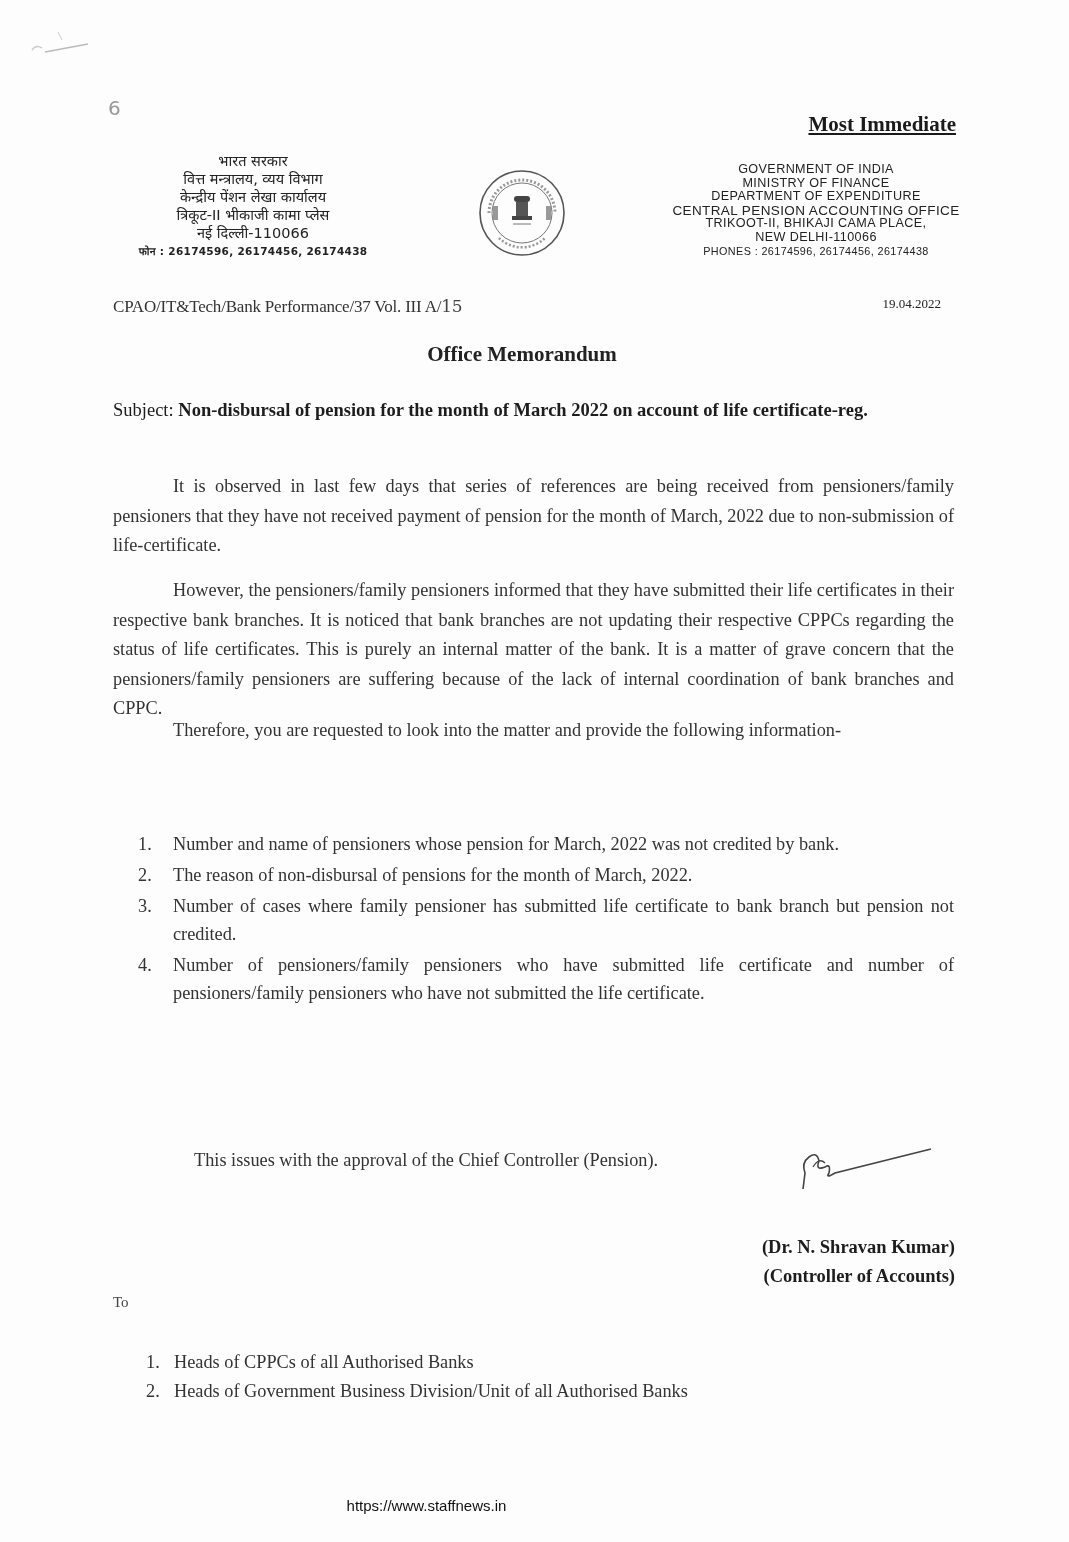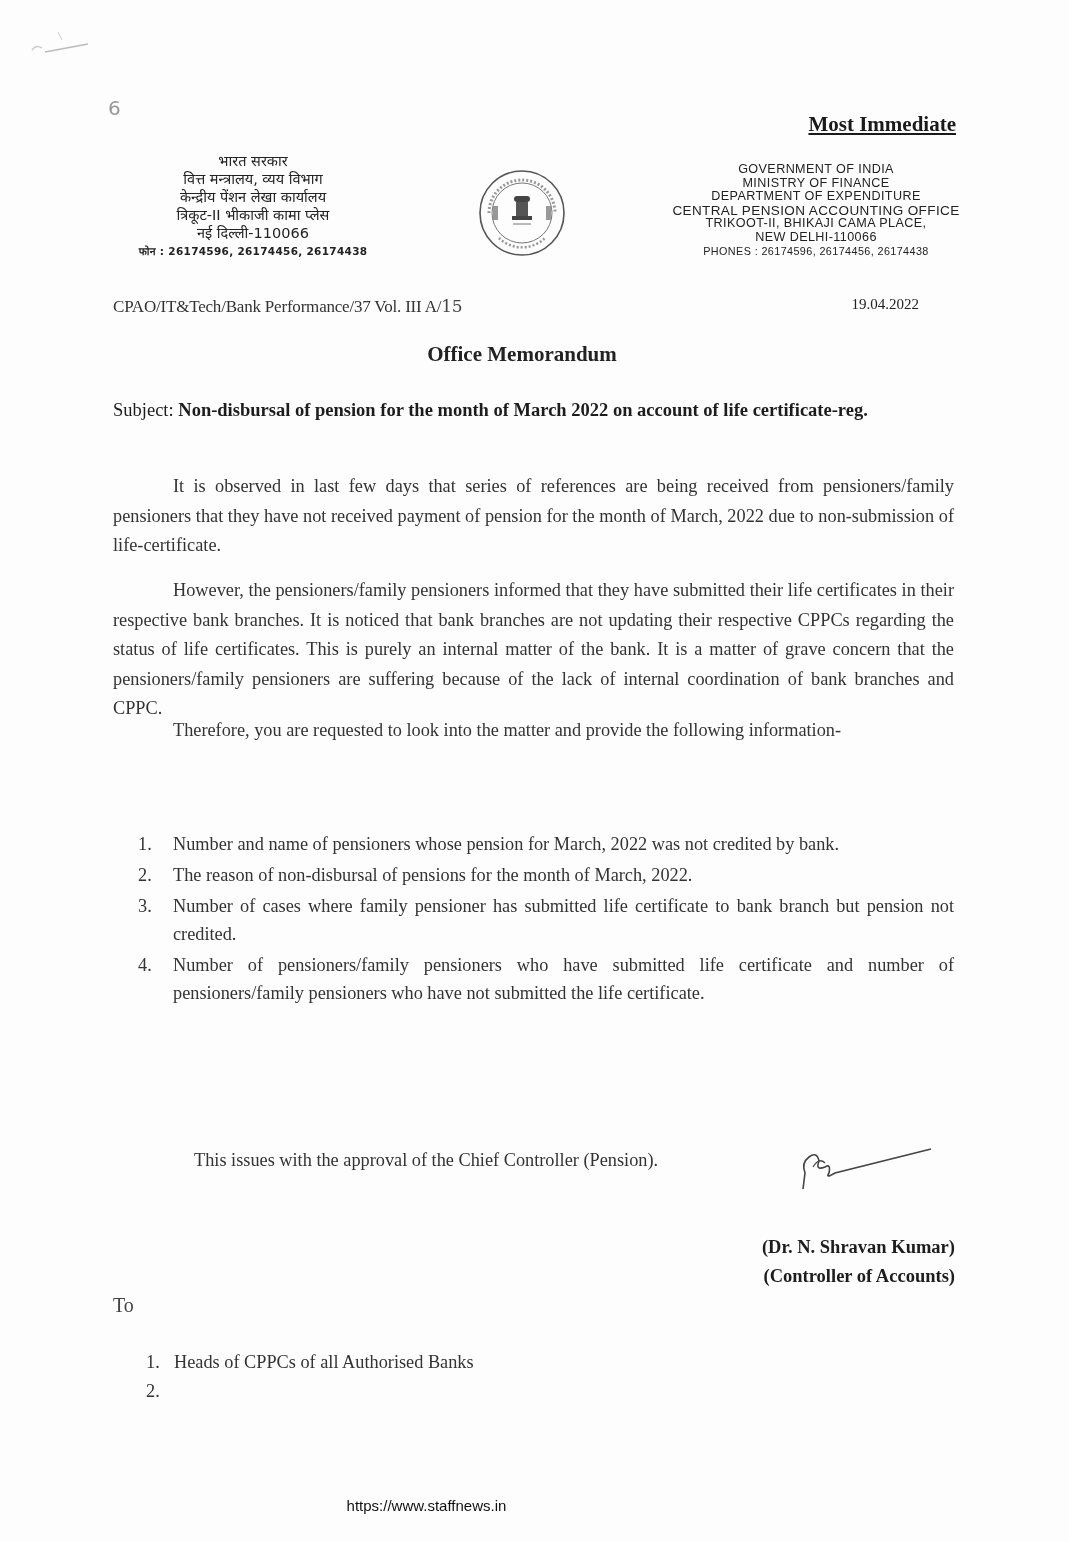--- a/index.html
+++ b/index.html
@@ -9,37 +9,37 @@
   .page-mark { position: absolute; left: 108px; top: 96px; font-size: 20px; color: #999; font-family: "DejaVu Sans", sans-serif; }
   .most-immediate { position: absolute; right: 113px; top: 112px; font-size: 21px; font-weight: bold; text-decoration: underline; color: #1a1a1a; }
   .hindi-header { position: absolute; left: 108px; top: 152px; width: 290px; text-align: center; font-family: "DejaVu Sans", sans-serif; font-size: 14.5px; line-height: 18px; color: #222; }
   .hindi-header .phone { font-size: 10.5px; font-weight: bold; letter-spacing: 0.3px; }
   .emblem { position: absolute; left: 477px; top: 168px; width: 90px; height: 90px; }
   .eng-header { position: absolute; left: 628px; top: 163px; width: 376px; text-align: center; font-family: "Liberation Sans", "DejaVu Sans", sans-serif; font-weight: normal; font-size: 12.6px; line-height: 13.6px; color: #222; letter-spacing: 0.4px; }
   .eng-header .l4 { font-size: 13.5px; }
   .eng-header .phone { font-size: 10.8px; }
   .ref-line { position: absolute; left: 113px; top: 296px; font-size: 17px; font-family: "Liberation Serif", serif; letter-spacing: -0.2px; color: #333; }
   .ref-line .hand { font-family: "DejaVu Serif", serif; color: #444; }
-  .date { position: absolute; right: 150px; top: 296px; font-size: 15px; color: #222; }
+  .date { position: absolute; right: 128px; top: 296px; font-size: 13px; color: #222; }
   .om-title { position: absolute; left: 0; width: 1044px; top: 342px; text-align: center; font-size: 21px; font-weight: bold; color: #222; }
   .subject { position: absolute; left: 113px; width: 840px; top: 397px; font-size: 18.5px; line-height: 26px; text-align: justify; color: #1d1d1d; }
   .subject .b { font-weight: bold; }
   .para { position: absolute; left: 113px; width: 841px; font-size: 18.3px; line-height: 29.5px; text-align: justify; color: #333; text-indent: 60px; }
   .p1 { top: 472px; }
   .p2 { top: 576px; }
   .p3 { top: 700px; margin-top: 16px; }
   .info-list { position: absolute; left: 138px; width: 816px; top: 830px; margin: 0; padding: 0; list-style: none; font-size: 18.3px; line-height: 28px; color: #333; }
   .info-list li { position: relative; padding-left: 35px; text-align: justify; margin-bottom: 3px; }
   .info-list li .num { position: absolute; left: 0; top: 0; }
   .p4 { position: absolute; left: 113px; width: 841px; top: 1063px; font-size: 18.3px; line-height: 29px; text-align: justify; color: #333; }
   .p4 sup { font-size: 11px; }
   .approval { position: absolute; left: 173px; top: 1150px; font-size: 18.3px; color: #333; margin-left: 21px; }
   .signature { position: absolute; left: 795px; top: 1143px; width: 140px; height: 50px; }
   .sig-name { position: absolute; right: 114px; top: 1233px; text-align: right; font-size: 18.5px; font-weight: bold; line-height: 29px; color: #1d1d1d; }
-  .to { position: absolute; left: 113px; top: 1294px; font-size: 20px; color: #444; }
+  .to { position: absolute; left: 113px; top: 1294px; font-size: 15px; color: #444; }
   .to-list { position: absolute; left: 146px; top: 1348px; margin: 0; padding: 0; list-style: none; font-size: 18.3px; line-height: 29px; color: #333; }
   .to-list li { position: relative; padding-left: 28px; }
   .to-list li .num { position: absolute; left: 0; }
   .footer-url { position: absolute; left: 0; width: 853px; top: 1497px; text-align: center; font-family: "Liberation Sans", sans-serif; font-size: 15px; color: #111; }
 </style>
 </head>
 <body>
 
 <div class="page">
 
@@ -118,17 +118,17 @@
 
   <div class="sig-name">
     <div>(Dr. N. Shravan Kumar)</div>
     <div>(Controller of Accounts)</div>
   </div>
 
   <div class="to">To</div>
 
   <ol class="to-list">
     <li><span class="num">1.</span><span>Heads of CPPCs of all Authorised Banks</span></li>
-    <li><span class="num">2.</span></li>
+    <li><span class="num">2.</span><span>Heads of Government Business Division/Unit of all Authorised Banks</span></li>
   </ol>
 
   <div class="footer-url">https://www.staffnews.in</div>
 </div>
 
 </body></html>

